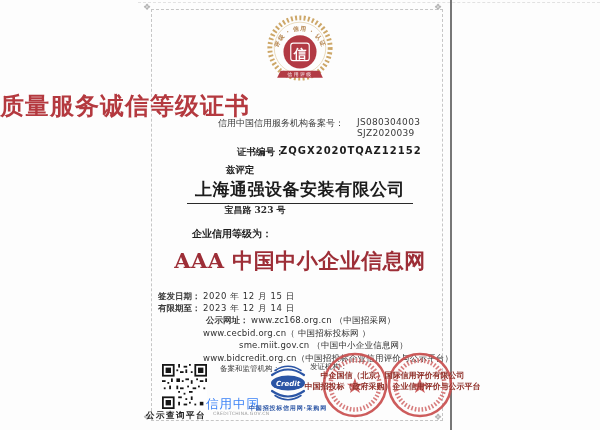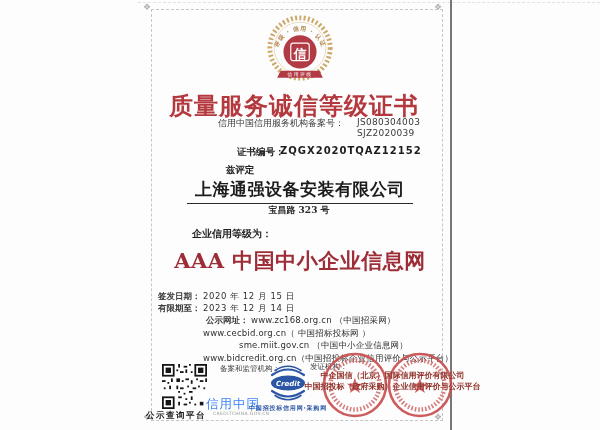--- a/index.html
+++ b/index.html
@@ -4,34 +4,34 @@
 <style>
   html,body{margin:0;padding:0;background:#fff;}
   .stage{position:relative;width:600px;height:430px;background:#fdfdfd;overflow:hidden;
          font-family:"DejaVu Sans","Liberation Sans",sans-serif;color:#2f2f2f;}
   .abs{position:absolute;}
   .top-edge{left:138px;top:2px;width:462px;border-top:1px dashed #e2e2e2;}
   .paper-edge{left:450px;top:0;width:2px;height:430px;background:#4a4a4a;opacity:.75;}
   .cert-border{left:151px;top:9px;width:290px;height:410px;border:1px dashed #c6c6c6;}
   .orn{color:#b3b3b3;font-size:9px;line-height:9px;}
   .emblem{left:263px;top:11px;width:74px;height:72px;}
-  .title{left:0;top:90px;width:588px;text-align:center;font-size:24px;font-weight:bold;
+  .title{left:0;top:90px;width:588px;font-size:24px;font-weight:bold;
          color:#b4393f;letter-spacing:1px;white-space:nowrap;}
   .filing-label{left:218px;top:117px;font-size:9px;color:#3a3a3a;}
   .filing-nos{left:357px;top:117px;font-size:9px;color:#3a3a3a;line-height:11px;letter-spacing:.3px;}
   .certno-label{left:237px;top:146px;font-size:9.5px;font-weight:bold;color:#222;}
   .certno-value{left:280px;top:145px;font-size:10px;font-weight:bold;color:#1d1d1d;letter-spacing:1px;}
   .hereby{left:0;top:164px;width:480px;text-align:center;font-size:9.5px;font-weight:bold;
           color:#222;font-family:"DejaVu Serif","Liberation Serif",serif;}
   .company{left:0;top:178px;width:600px;text-align:center;}
   .company span{display:inline-block;font-size:17px;font-weight:bold;color:#1c1c1c;
           font-family:"DejaVu Serif","Liberation Serif",serif;border-bottom:1.5px solid #2a2a2a;
           padding:0 8px 2px 8px;letter-spacing:.5px;}
   .address{left:0;top:204px;width:510px;text-align:center;font-size:9px;font-weight:bold;color:#2a2a2a;
-          font-family:"DejaVu Serif","Liberation Serif",serif;margin-left:44px;}
+          font-family:"DejaVu Serif","Liberation Serif",serif;}
   .grade-label{left:192px;top:227px;font-size:10px;font-weight:bold;color:#1f1f1f;}
   .grade{left:0;top:247px;width:600px;text-align:center;font-size:21px;font-weight:bold;
          color:#9d2e37;font-family:"DejaVu Serif","Liberation Serif",serif;letter-spacing:.5px;white-space:nowrap;}
   .meta-label{font-size:8.5px;color:#3b3b3b;font-weight:bold;}
   .meta-value{font-size:8.5px;color:#2f2f2f;letter-spacing:.6px;}
   .row-issue{top:291px;} .row-valid{top:303px;} .row-pub{top:315px;margin-left:48px;}
   .lab{left:158px;} .val{left:203px;}
   .site{left:203px;font-size:8.5px;color:#2f2f2f;letter-spacing:.2px;}
   .s2{top:328px;} .s3{top:340px;margin-left:36px;} .s4{top:353px;}
   .qr{left:162px;top:364px;width:45px;height:45px;}

